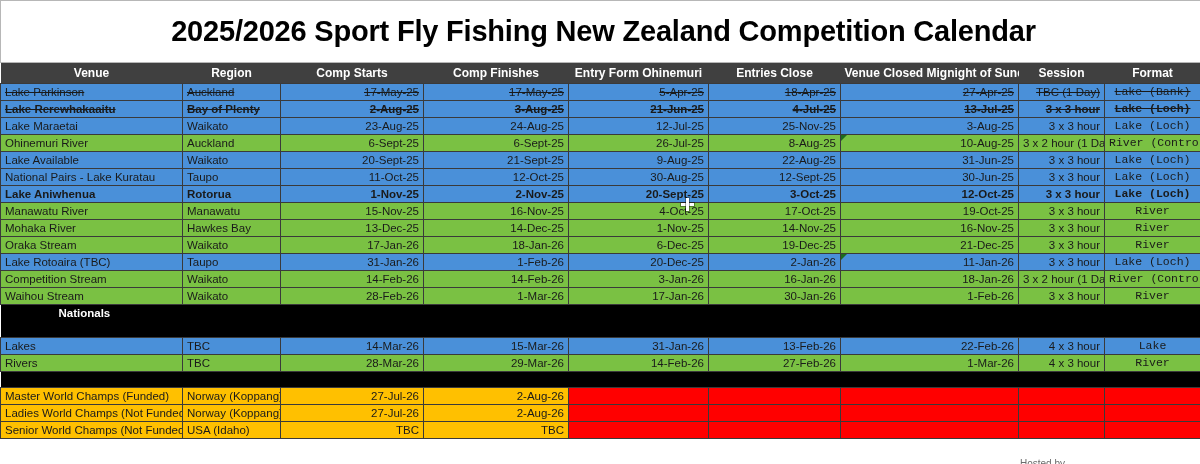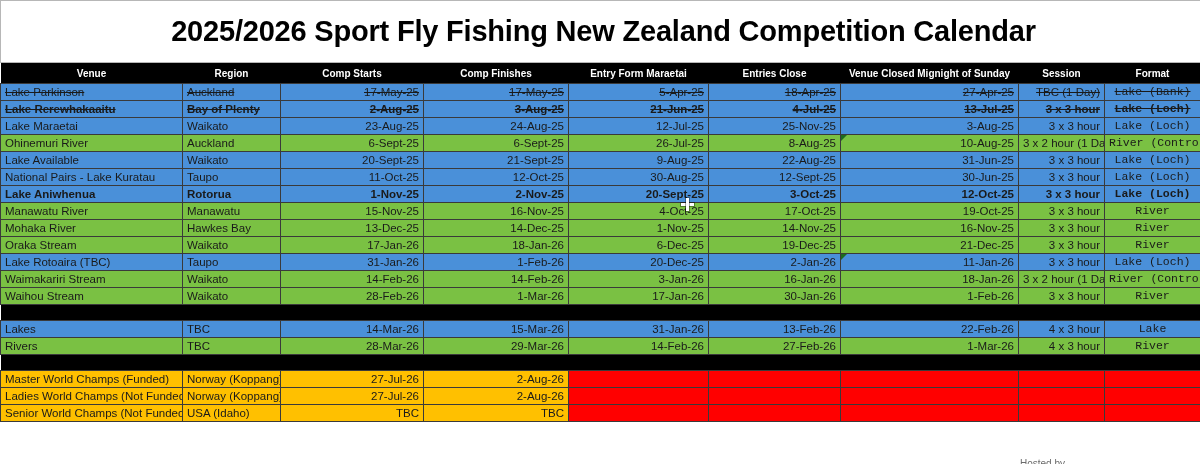--- a/index.html
+++ b/index.html
@@ -45,23 +45,23 @@
     font-size: 29px;
     font-weight: bold;
     letter-spacing: -0.2px;
     color: #000000;
     padding-left: 10px;
   }
 
   
   tr.head-row th {
     height: 21px;
-    background: #000000;
+    background: #404040;
     color: #ffffff;
-    font-size: 10px;
+    font-size: 12px;
     font-weight: bold;
     text-align: center;
     border: none;
   }
 
   
   tr.data-row td {
     height: 16px;
     line-height: 16px;
     border: 1px solid #3a3a3a;
@@ -160,21 +160,21 @@
 
     <tbody id="tbody-root">
         <tr class="title-row">
           <td colspan="9">2025/2026 Sport Fly Fishing New Zealand Competition Calendar</td>
         </tr>
         <tr class="head-row">
           <th>Venue</th>
           <th>Region</th>
           <th>Comp Starts</th>
           <th>Comp Finishes</th>
-          <th>Entry Form Maraetai</th>
+          <th>Entry Form Ohinemuri</th>
           <th>Entries Close</th>
           <th>Venue Closed Mignight of Sunday</th>
           <th>Session</th>
           <th>Format</th>
         </tr>
         <tr class="data-row">
           <td class="c-venue fill-blue strike"><span>Lake Parkinson</span></td>
           <td class="c-region fill-blue strike"><span>Auckland</span></td>
           <td class="c-date fill-blue strike"><span>17-May-25</span></td>
           <td class="c-date fill-blue strike"><span>17-May-25</span></td>
@@ -288,40 +288,43 @@
           <td class="c-region fill-blue"><span>Taupo</span></td>
           <td class="c-date fill-blue"><span>31-Jan-26</span></td>
           <td class="c-date fill-blue"><span>1-Feb-26</span></td>
           <td class="c-date fill-blue"><span>20-Dec-25</span></td>
           <td class="c-date fill-blue"><span>2-Jan-26</span></td>
           <td class="c-date fill-blue has-note"><span class="note-tri"></span><span>11-Jan-26</span></td>
           <td class="c-session fill-blue"><span>3 x 3 hour</span></td>
           <td class="c-format fill-blue"><span>Lake (Loch)</span></td>
         </tr>
         <tr class="data-row">
-          <td class="c-venue fill-green"><span>Waimakariri Stream</span></td>
+          <td class="c-venue fill-green"><span>Competition Stream</span></td>
           <td class="c-region fill-green"><span>Waikato</span></td>
           <td class="c-date fill-green"><span>14-Feb-26</span></td>
           <td class="c-date fill-green"><span>14-Feb-26</span></td>
           <td class="c-date fill-green"><span>3-Jan-26</span></td>
           <td class="c-date fill-green"><span>16-Jan-26</span></td>
           <td class="c-date fill-green"><span>18-Jan-26</span></td>
           <td class="c-session fill-green"><span>3 x 2 hour (1 Day)</span></td>
           <td class="c-format fill-green"><span>River (Controlled)</span></td>
         </tr>
         <tr class="data-row">
           <td class="c-venue fill-green"><span>Waihou Stream</span></td>
           <td class="c-region fill-green"><span>Waikato</span></td>
           <td class="c-date fill-green"><span>28-Feb-26</span></td>
           <td class="c-date fill-green"><span>1-Mar-26</span></td>
           <td class="c-date fill-green"><span>17-Jan-26</span></td>
           <td class="c-date fill-green"><span>30-Jan-26</span></td>
           <td class="c-date fill-green"><span>1-Feb-26</span></td>
           <td class="c-session fill-green"><span>3 x 3 hour</span></td>
           <td class="c-format fill-green"><span>River</span></td>
+        </tr>
+        <tr class="band-row">
+          <td class="band-label" colspan="9">Nationals</td>
         </tr>
         <tr class="spacer-row">
           <td colspan="9"></td>
         </tr>
         <tr class="data-row">
           <td class="c-venue fill-blue"><span>Lakes</span></td>
           <td class="c-region fill-blue"><span>TBC</span></td>
           <td class="c-date fill-blue"><span>14-Mar-26</span></td>
           <td class="c-date fill-blue"><span>15-Mar-26</span></td>
           <td class="c-date fill-blue"><span>31-Jan-26</span></td>

